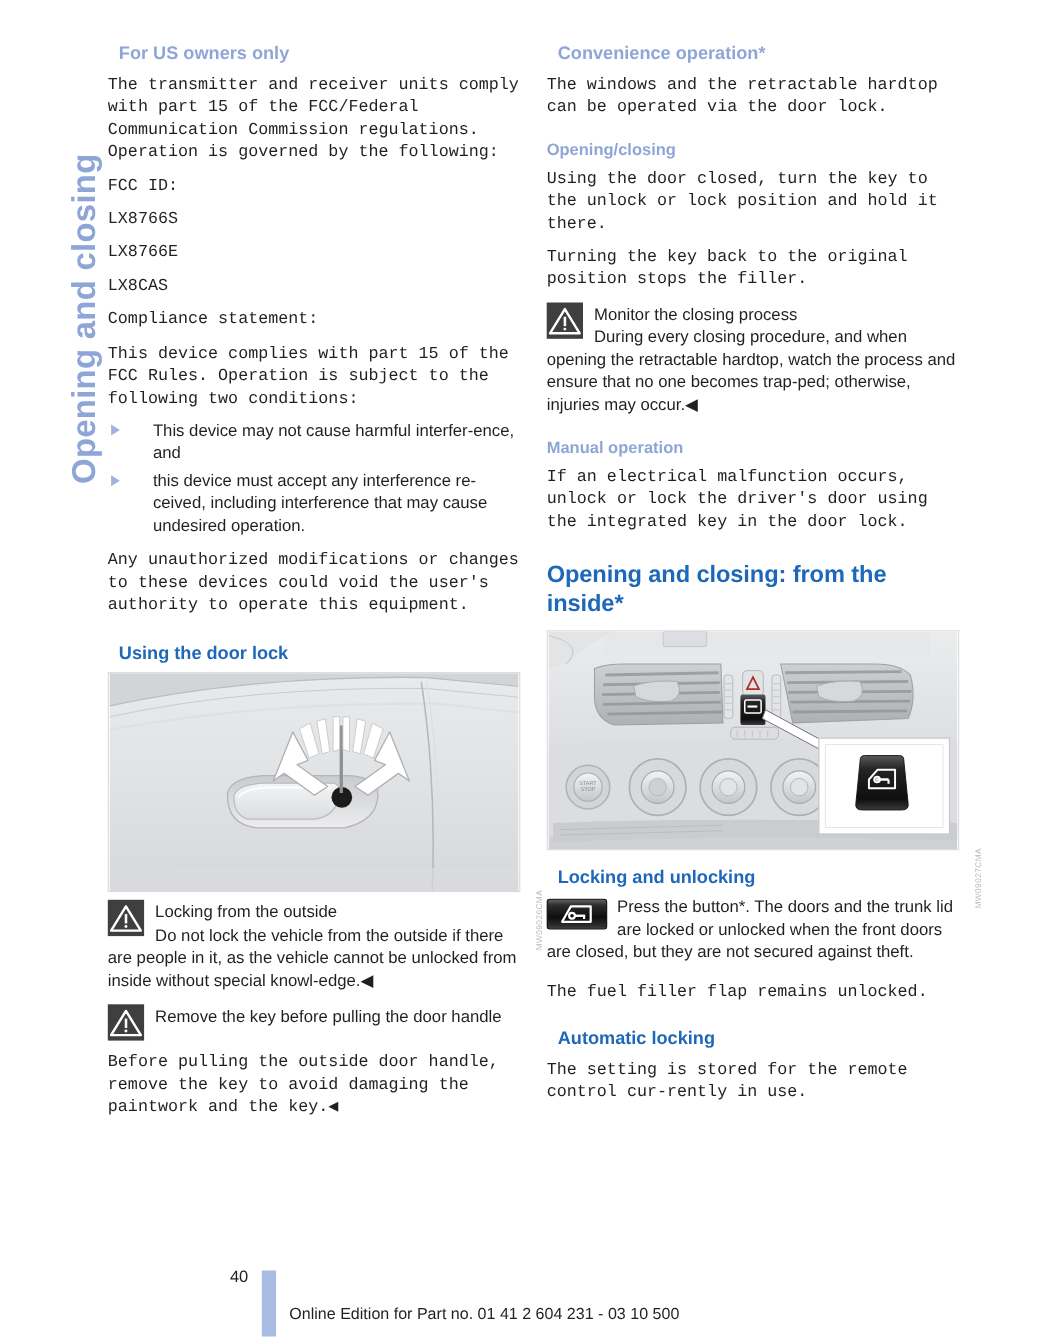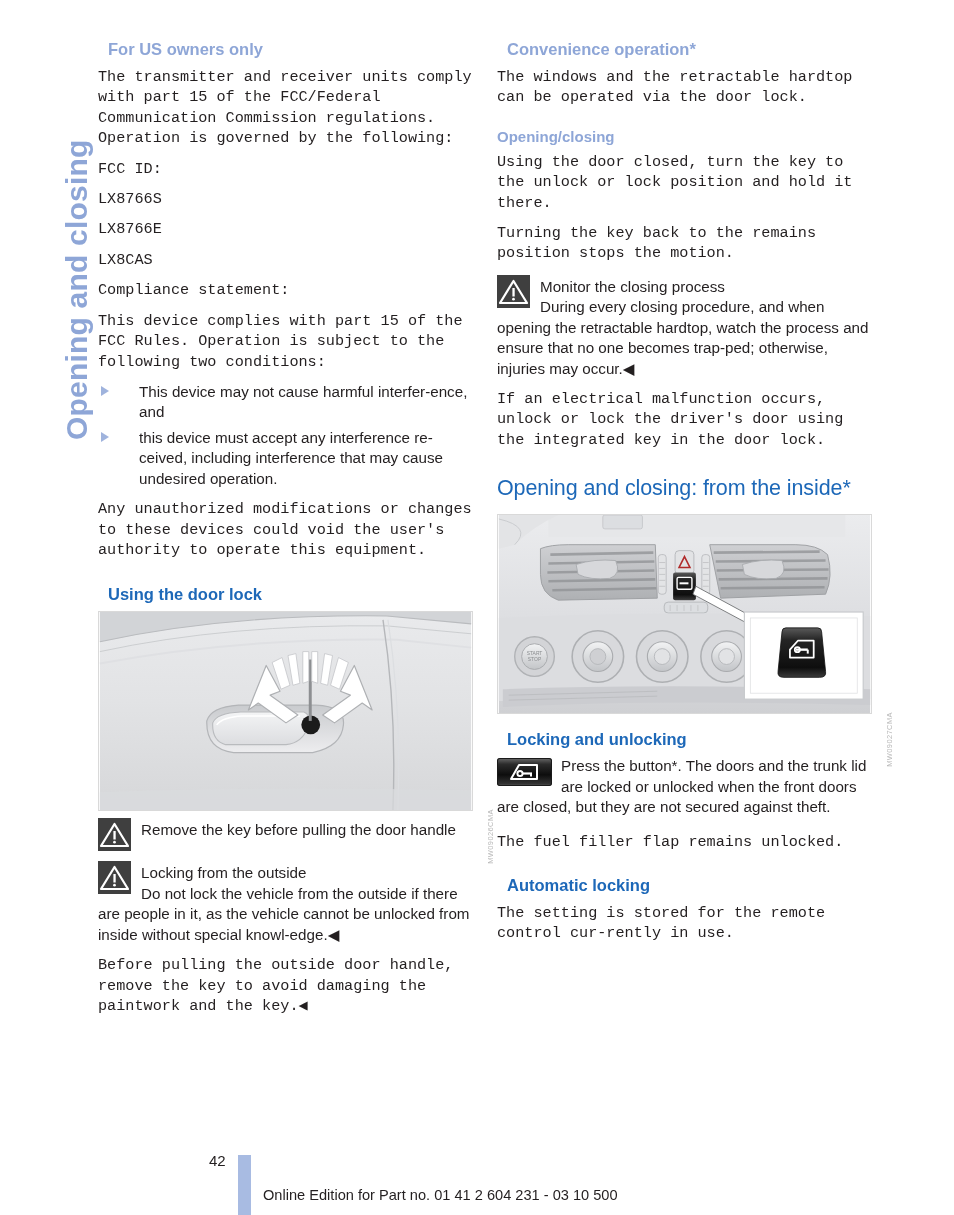--- a/index.html
+++ b/index.html
@@ -42,21 +42,21 @@
     position: absolute;
     top: 40px;
     width: 375px;
   }
   .col-left  { left: 98px; }
   .col-right { left: 497px; }
 
   
   h1.page-heading {
     font-size: 21.5px;
-    font-weight: normal;
+    font-weight: bold;
     color: #1d68b8;
     margin: 26px 0 12px 0;
     line-height: 1.17;
     letter-spacing: -0.1px;
   }
   h2.sec-heading {
     font-size: 16.5px;
     font-weight: bold;
     color: #1d68b8;
     margin: 24px 0 7px 10px;
@@ -280,69 +280,70 @@
         <polygon points="241,46 251,51 242,78 233,74"></polygon>
       </g>
 
       <path d="M168 54 L 182 80 L 172 84 L 200 104 L 188 112 L 160 92 L 150 99 Z" fill="#ffffff" stroke="#aeb0b3" stroke-width="1.2" stroke-linejoin="round"></path>
 
       <path d="M257 54 L 243 80 L 253 84 L 225 104 L 237 112 L 265 92 L 275 99 Z" fill="#ffffff" stroke="#aeb0b3" stroke-width="1.2" stroke-linejoin="round"></path>
 
       <path d="M0 182 Q 150 176 375 180 L375 200 L0 200 Z" fill="#dadbde" opacity=".7"></path>
     </svg>
     <div class="fig-code">MW09026CMA</div>
-  </div>
-
-  <div class="warn" style="margin-bottom:8px">
-    <span class="warn-icon">
-      <svg width="33" height="33" viewBox="0 0 33 33">
-        <polygon points="16.5,6 30,28 3,28" fill="none" stroke="#ffffff" stroke-width="2.2" stroke-linejoin="round"></polygon>
-        <rect x="15.4" y="13" width="2.3" height="8.5" fill="#ffffff"></rect>
-        <circle cx="16.5" cy="24.2" r="1.35" fill="#ffffff"></circle>
-      </svg>
-    </span>
-    <span class="wtitle">Remove the key before pulling the door handle</span>
   </div>
 
   <div class="warn">
     <span class="warn-icon">
       <svg width="33" height="33" viewBox="0 0 33 33">
         <polygon points="16.5,6 30,28 3,28" fill="none" stroke="#ffffff" stroke-width="2.2" stroke-linejoin="round"></polygon>
         <rect x="15.4" y="13" width="2.3" height="8.5" fill="#ffffff"></rect>
         <circle cx="16.5" cy="24.2" r="1.35" fill="#ffffff"></circle>
       </svg>
     </span>
     <span class="wtitle">Locking from the outside</span>
     <span class="wbody">Do not lock the vehicle from the outside if there are people in it, as the vehicle cannot be unlocked from inside without special knowl-edge.◀</span>
   </div>
 
+  <div class="warn" style="margin-bottom:8px">
+    <span class="warn-icon">
+      <svg width="33" height="33" viewBox="0 0 33 33">
+        <polygon points="16.5,6 30,28 3,28" fill="none" stroke="#ffffff" stroke-width="2.2" stroke-linejoin="round"></polygon>
+        <rect x="15.4" y="13" width="2.3" height="8.5" fill="#ffffff"></rect>
+        <circle cx="16.5" cy="24.2" r="1.35" fill="#ffffff"></circle>
+      </svg>
+    </span>
+    <span class="wtitle">Remove the key before pulling the door handle</span>
+  </div>
+
   <p class="body">Before pulling the outside door handle, remove the key to avoid damaging the paintwork and the key.◀</p>
 </div>
 
 <div class="col col-right">
 
   <h2 class="sec-heading soft" style="margin-top:0">Convenience operation*</h2>
   <p class="body first">The windows and the retractable hardtop can be operated via the door lock.</p>
 
   <h3 class="sub-heading">Opening/closing</h3>
   <p class="body">Using the door closed, turn the key to the unlock or lock position and hold it there.</p>
-  <p class="body">Turning the key back to the remains position stops the motion.</p>
+  <p class="body">Turning the key back to the original position stops the filler.</p>
 
   <div class="warn">
     <span class="warn-icon">
       <svg width="33" height="33" viewBox="0 0 33 33">
         <polygon points="16.5,6 30,28 3,28" fill="none" stroke="#ffffff" stroke-width="2.2" stroke-linejoin="round"></polygon>
         <rect x="15.4" y="13" width="2.3" height="8.5" fill="#ffffff"></rect>
         <circle cx="16.5" cy="24.2" r="1.35" fill="#ffffff"></circle>
       </svg>
     </span>
     <span class="wtitle">Monitor the closing process</span>
     <span class="wbody">During every closing procedure, and when opening the retractable hardtop, watch the process and ensure that no one becomes trap-ped; otherwise, injuries may occur.◀</span>
   </div>
 
+  <h3 class="sub-heading">Manual operation</h3>
   <p class="body">If an electrical malfunction occurs, unlock or lock the driver's door using the integrated key in the door lock.</p>
 
   <h1 class="page-heading">Opening and closing: from the inside*</h1>
 
   <div class="figure">
     <svg class="fig-img" viewBox="0 0 375 200" width="375" height="200">
       <defs>
         <linearGradient id="dashg" x1="0" y1="0" x2="0" y2="1">
           <stop offset="0" stop-color="#ebecee"></stop>
           <stop offset="0.5" stop-color="#dedfe2"></stop>
@@ -484,16 +485,16 @@
     <span class="wbody">The doors and the trunk lid are locked or unlocked when the front doors are closed, but they are not secured against theft.</span>
   </div>
 
   <p class="body" style="margin-top:14px">The fuel filler flap remains unlocked.</p>
 
   <h2 class="sec-heading">Automatic locking</h2>
   <p class="body">The setting is stored for the remote control cur-rently in use.</p>
 </div>
 
 <div class="footer">
-  <div class="pageno">42</div>
+  <div class="pageno">40</div>
   <div class="bluebar"></div>
   <div class="edition">Online Edition for Part no. 01 41 2 604 231 - 03 10 500</div>
 </div>
 
 </body></html>

